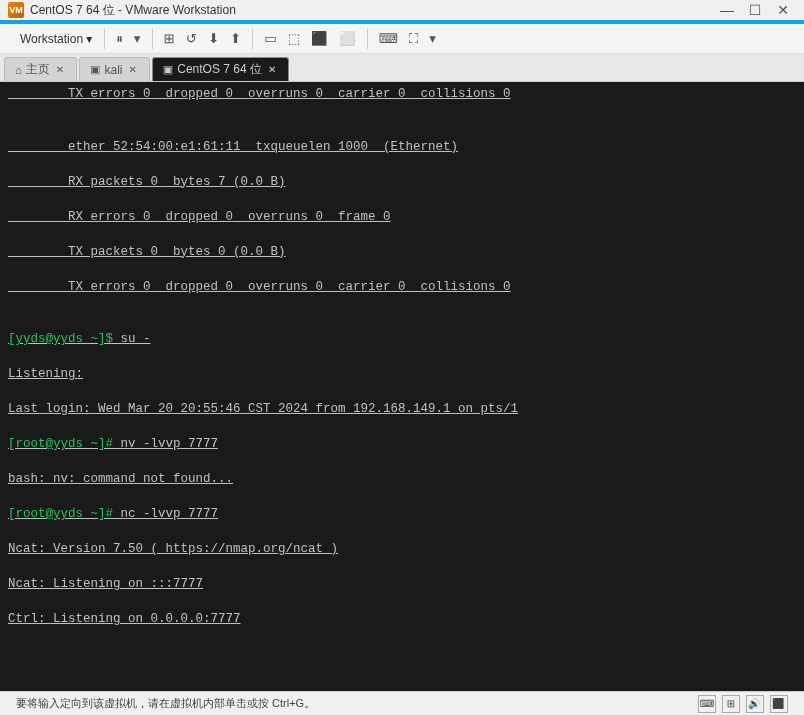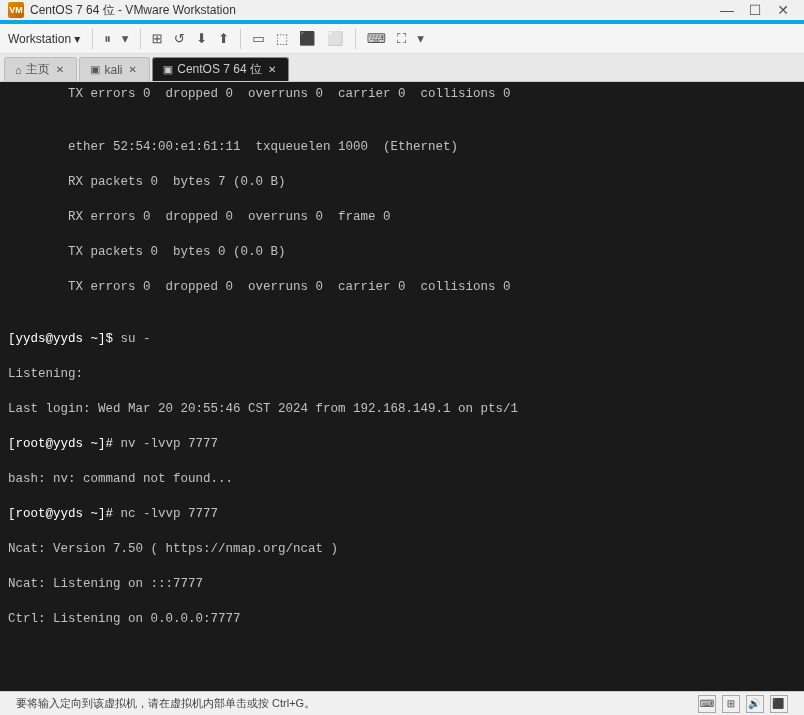--- a/index.html
+++ b/index.html
@@ -32,21 +32,21 @@
       cursor: pointer; font-size: 14px; display: flex; align-items: center; justify-content: center;
       color: #555;
     }
 
     
     .menu-bar {
       background: #f5f5f5;
       height: 30px;
       display: flex;
       align-items: center;
-      padding: 0 0;
+      padding: 0 12px;
       font-family: 'Segoe UI', Arial, sans-serif;
       font-size: 12px;
       color: #333;
       border-bottom: 1px solid #ddd;
     }
     .menu-item {
       padding: 4px 8px;
       cursor: pointer;
       border-radius: 3px;
       display: flex; align-items: center; gap: 3px;
@@ -117,24 +117,24 @@
       font-size: 11px;
       color: #444;
       border-top: 1px solid #ccc;
       position: absolute;
       bottom: 0; left: 0; right: 0;
     }
     .status-icons { margin-left: auto; display: flex; gap: 6px; align-items: center; }
     .status-icon { width: 18px; height: 18px; border: 1px solid #aaa; display: flex; align-items: center; justify-content: center; font-size: 10px; cursor: pointer; }
 
     
-    .green { color: #ffffff; }
+    .green { color: #22c55e; }
 
     pre { font-family: 'Courier New', monospace; white-space: pre-wrap; }
-    .line { display: block; }
+    .line { display: block; text-decoration: underline; }
   </style>
 </head>
 <body>
 
 <div class="title-bar">
   <div class="title-bar-icon">VM</div>
   <span class="title-bar-text">CentOS 7 64 位 - VMware Workstation</span>
   <div class="title-bar-controls">
     <button class="title-btn">—</button>
     <button class="title-btn">☐</button>

